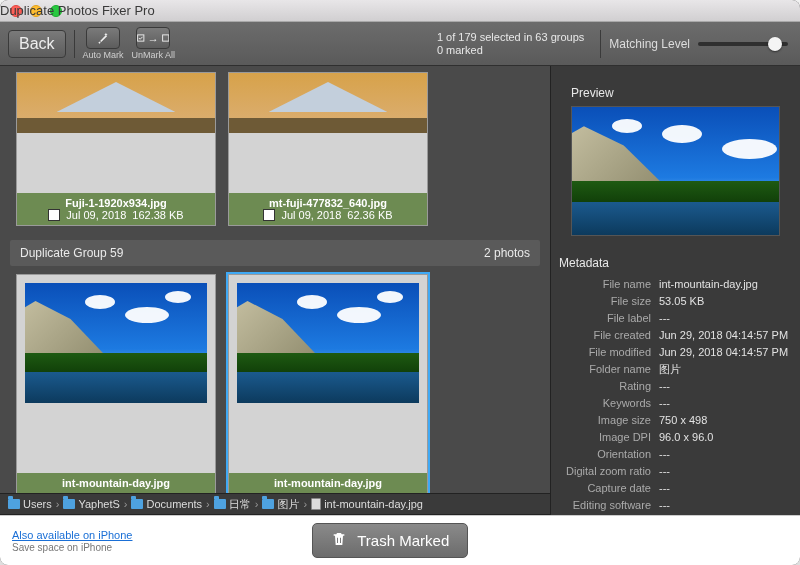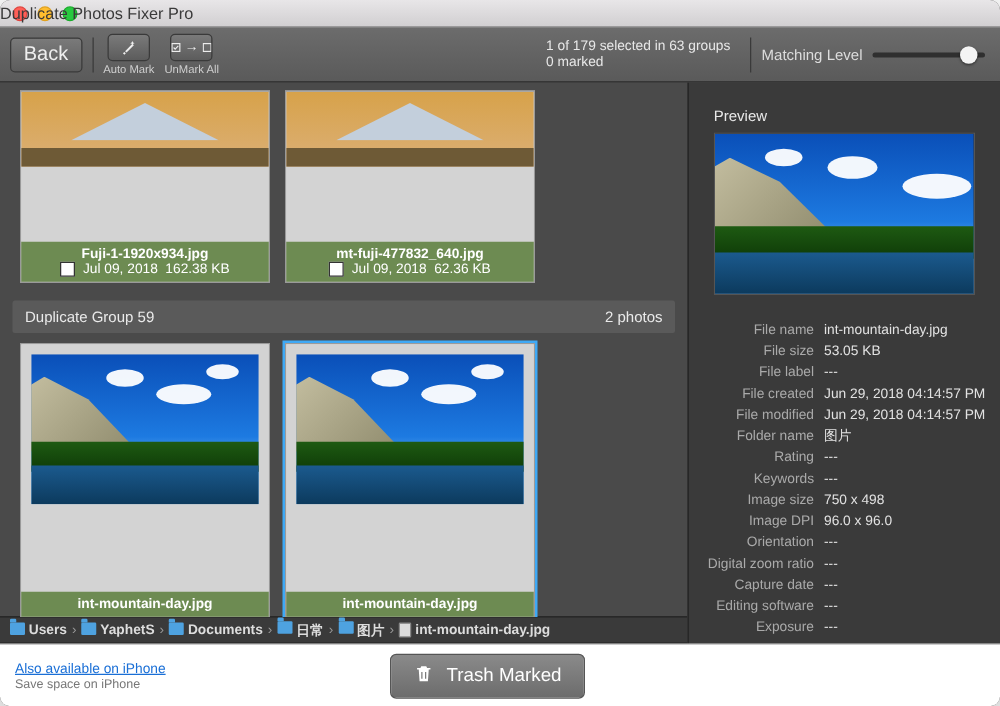--- a/index.html
+++ b/index.html
@@ -27,21 +27,21 @@
   .card { background:#d3d3d3; border:1px solid #9a9a9a; display:inline-block; margin:6px; width:200px; vertical-align:top;}
   .card .img { height:auto;}
   .card .cap { background:#6d8b52; color:#fff; font-size:11px; padding:4px 6px;}
   .cap .row{display:flex;align-items:flex-start;justify-content:center;gap:6px;}
   .fname{font-weight:bold; text-align:center;}
   .ck{width:12px;height:12px;border:1px solid #333;background:#fff;flex:0 0 auto;}
   .grouphdr{background:#5a5a5a;color:#eaeaea;font-size:12px;padding:6px 10px;margin:8px 0 2px 0;display:flex;justify-content:space-between;border-radius:2px;}
   .row-cards{display:flex;}
   .card.selected{outline:2px solid #3fa9f5;}
   .crumbs{background:#3a3a3a;border-top:1px solid #222;border-bottom:1px solid #222;height:22px;display:flex;align-items:center;font-size:11px;color:#ddd;padding:0 8px;gap:4px;}
-  .crumb{display:flex;gap:3px;font-weight:bold;}
+  .crumb{display:flex;align-items:center;gap:3px;}
   .folder-ic{width:12px;height:10px;background:#4ea2e0;border-radius:1px;position:relative;}
   .folder-ic:before{content:"";position:absolute;top:-3px;left:0;width:5px;height:3px;background:#4ea2e0;border-radius:1px 1px 0 0;}
   .chev{color:#999;}
   .sidepanel{width:250px;background:#3a3a3a;border-left:1px solid #222;display:flex;flex-direction:column;overflow:hidden;}
   .preview-sec{padding:20px;}
   .sec-title{color:#e8e8e8;font-size:12px;margin-bottom:6px;}
   .preview-box{width:100%;height:130px;background:#222;border:1px solid #555;display:flex;align-items:center;justify-content:center;}
   .meta-sec{flex:1;overflow-y:auto;padding:0 8px 8px 8px;}
   .meta-row{display:flex;font-size:11px;color:#ccc;line-height:17px;}
   .meta-row .k{width:100px;text-align:right;color:#aaa;padding-right:8px;}
@@ -247,20 +247,21 @@
             <div class="cloud" style="top:18px;left:90px;width:40px;height:18px;"></div>
             <div class="cloud" style="top:32px;left:150px;width:55px;height:20px;"></div>
             <div class="cloud" style="top:12px;left:40px;width:30px;height:14px;"></div>
             <div class="mtn"></div>
               <div class="trees"></div>
               <div class="lake"></div>
           </div>
         </div>
       </div>
       <div class="meta-sec">
+        <div class="sec-title">Metadata</div>
         <div id="meta-rows">
             <div class="meta-row">
               <div class="k">File name</div>
               <div class="v">int-mountain-day.jpg</div>
             </div>
             <div class="meta-row">
               <div class="k">File size</div>
               <div class="v">53.05 KB</div>
             </div>
             <div class="meta-row">

